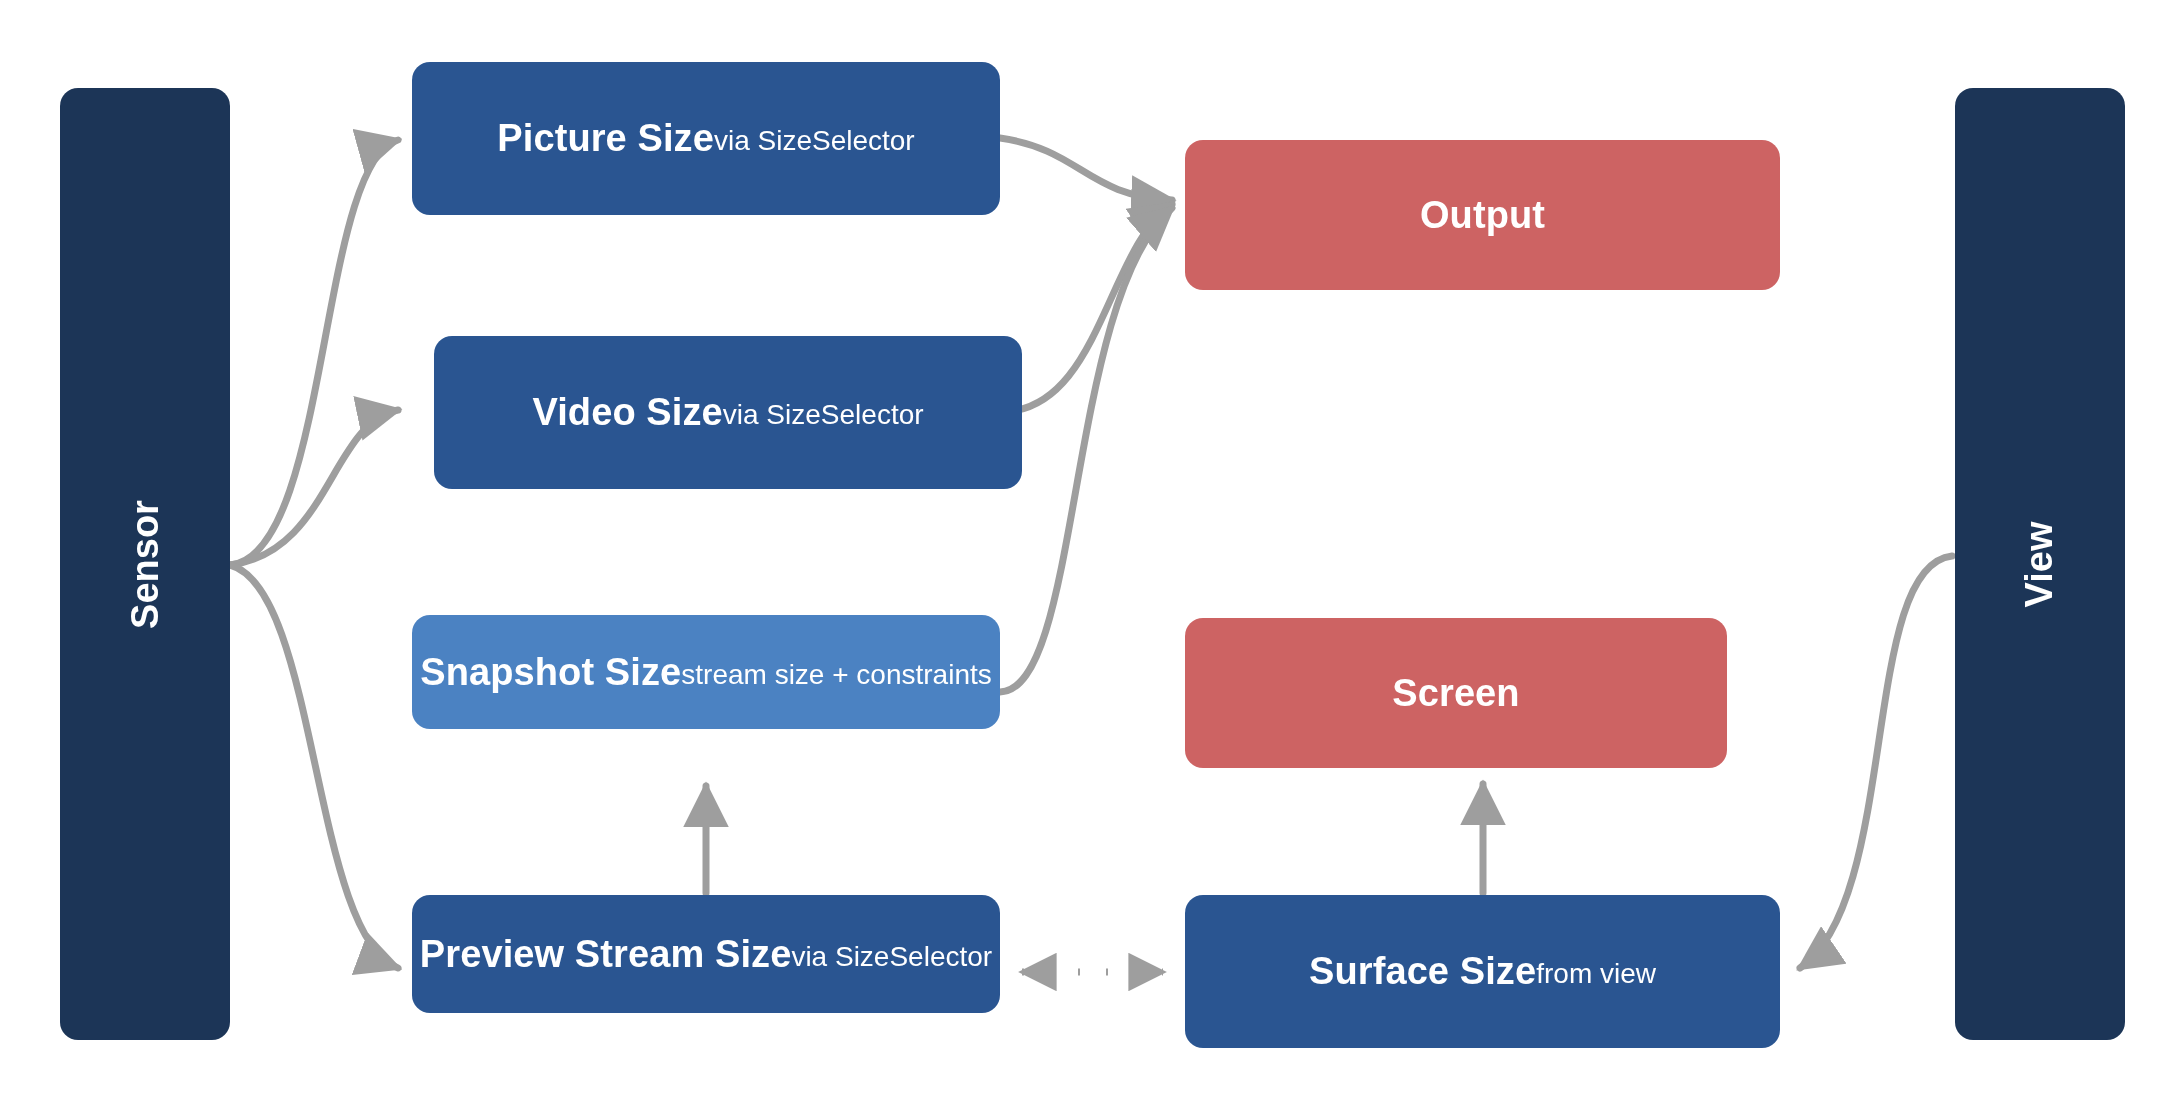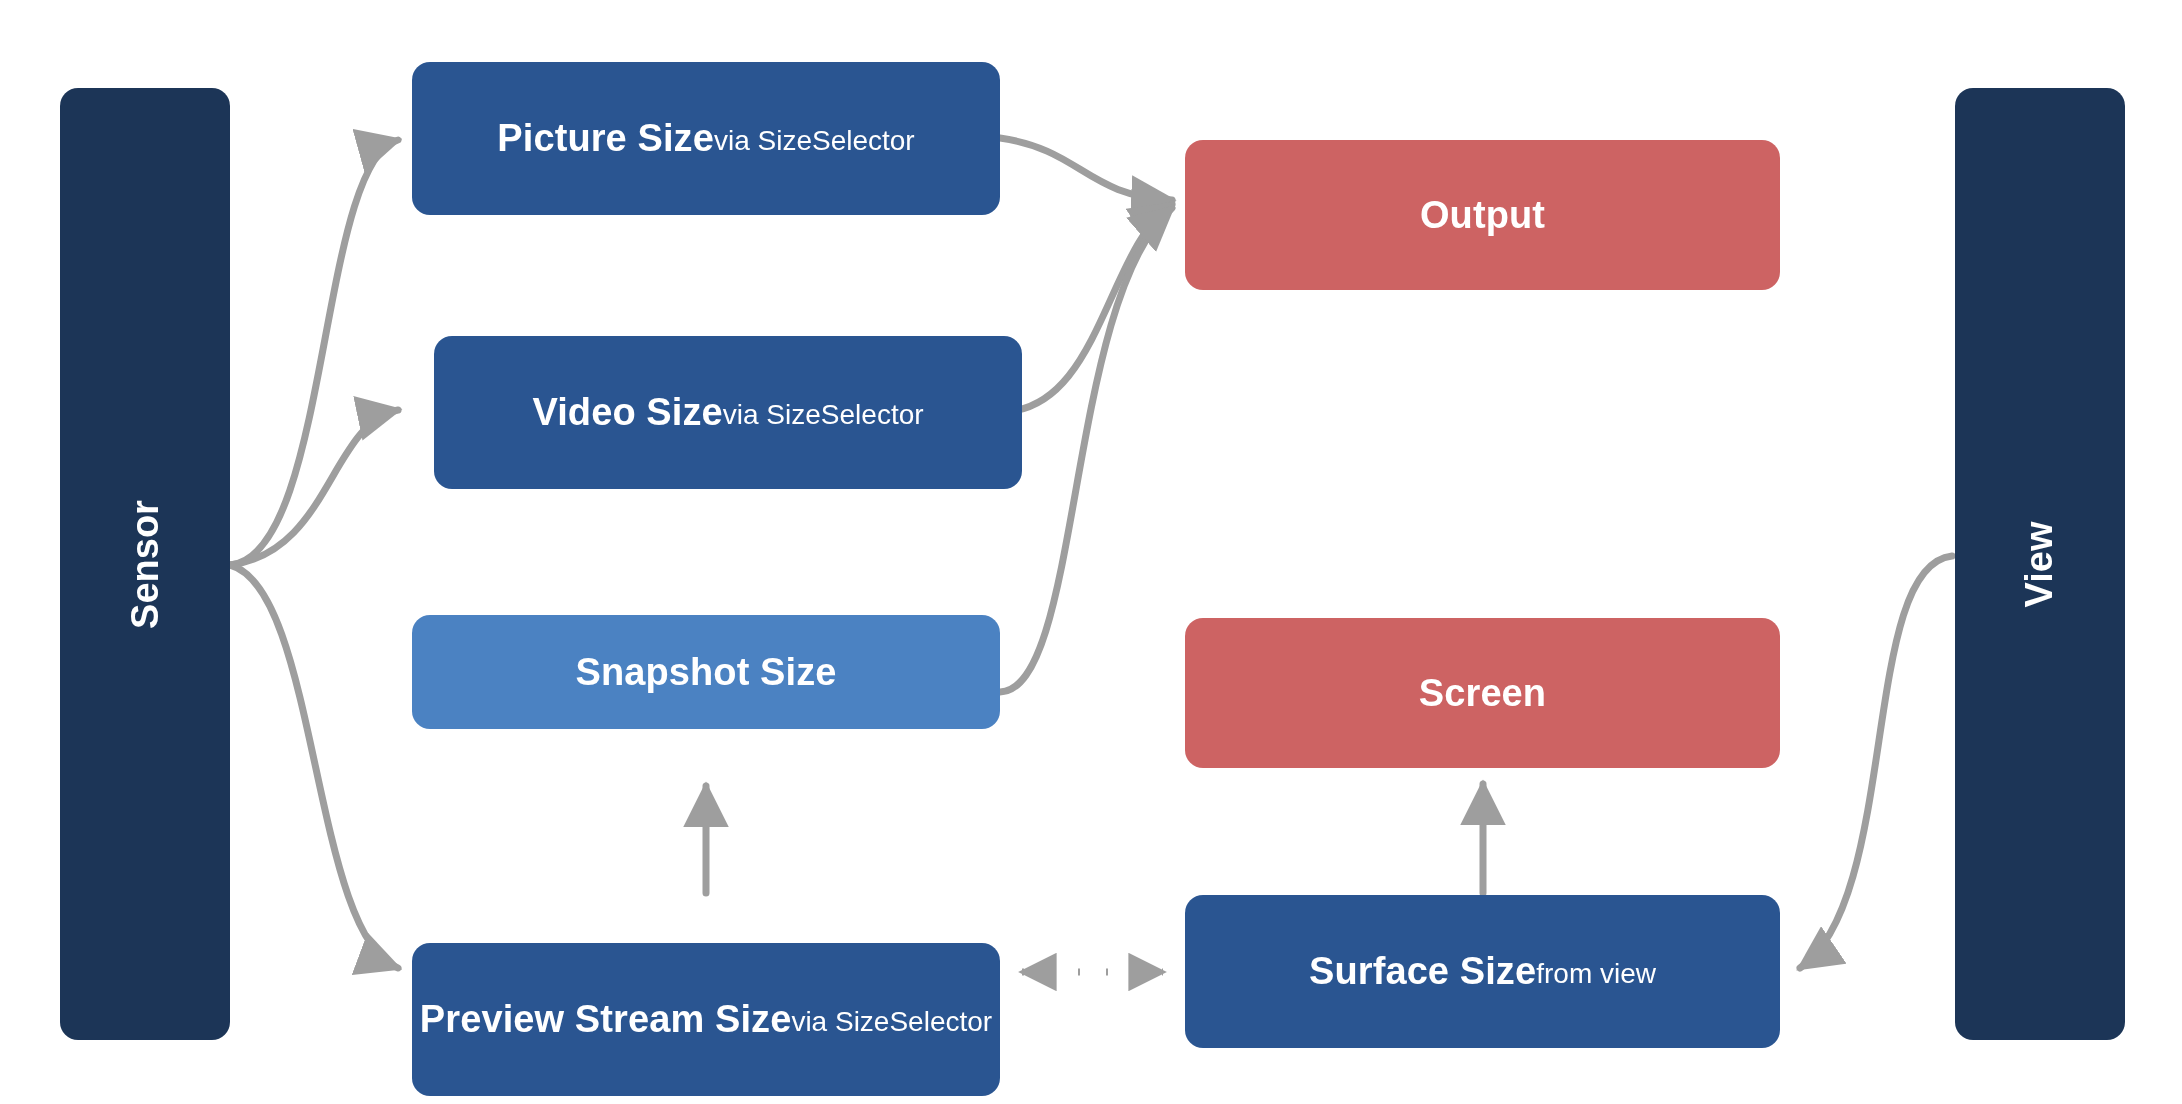--- a/index.html
+++ b/index.html
@@ -75,24 +75,24 @@
     transform-origin: center center;
   }
 
   
   #node-sensor   { left: 60px;   top: 88px;  width: 170px; height: 952px; }
   #node-view     { left: 1955px; top: 88px;  width: 170px; height: 952px; }
 
   #node-picture  { left: 412px;  top: 62px;   width: 588px; height: 153px; }
   #node-video    { left: 412px;  top: 336px;  width: 588px; height: 153px; margin-left: 22px; }
   #node-snapshot { left: 412px;  top: 615px;  width: 588px; height: 114px; }
-  #node-preview  { left: 412px;  top: 895px;  width: 588px; height: 153px; margin-top: 48px; }
+  #node-preview  { left: 412px;  top: 895px;  width: 588px; height: 118px; }
 
   #node-output   { left: 1185px; top: 140px;  width: 595px; height: 150px; }
-  #node-screen   { left: 1185px; top: 618px;  width: 595px; height: 150px; }
+  #node-screen   { left: 1185px; top: 618px;  width: 542px; height: 150px; }
   #node-surface  { left: 1185px; top: 895px;  width: 595px; height: 153px; }
 </style>
 </head>
 <body>
 
 <div id="stage">
 
   <svg id="edges" viewBox="0 0 2182 1104" xmlns="http://www.w3.org/2000/svg">
     <defs>
       <marker id="arrowEnd" viewBox="0 0 10 10" refX="9" refY="5" markerWidth="6.5" markerHeight="6.5" orient="auto-start-reverse">
@@ -140,20 +140,21 @@
     <span class="subtitle">via SizeSelector</span>
   </div>
 
   <div class="node" id="node-video" style="background:#2a5591;">
     <span class="title">Video Size</span>
     <span class="subtitle">via SizeSelector</span>
   </div>
 
   <div class="node" id="node-snapshot" style="background:#4b82c2;">
     <span class="title">Snapshot Size</span>
+    <span class="subtitle">stream size + constraints</span>
   </div>
 
   <div class="node" id="node-preview" style="background:#2a5591;">
     <span class="title">Preview Stream Size</span>
     <span class="subtitle">via SizeSelector</span>
   </div>
 
   <div class="node single" id="node-output" style="background:#cd6363;">
     <span class="title">Output</span>
   </div>

